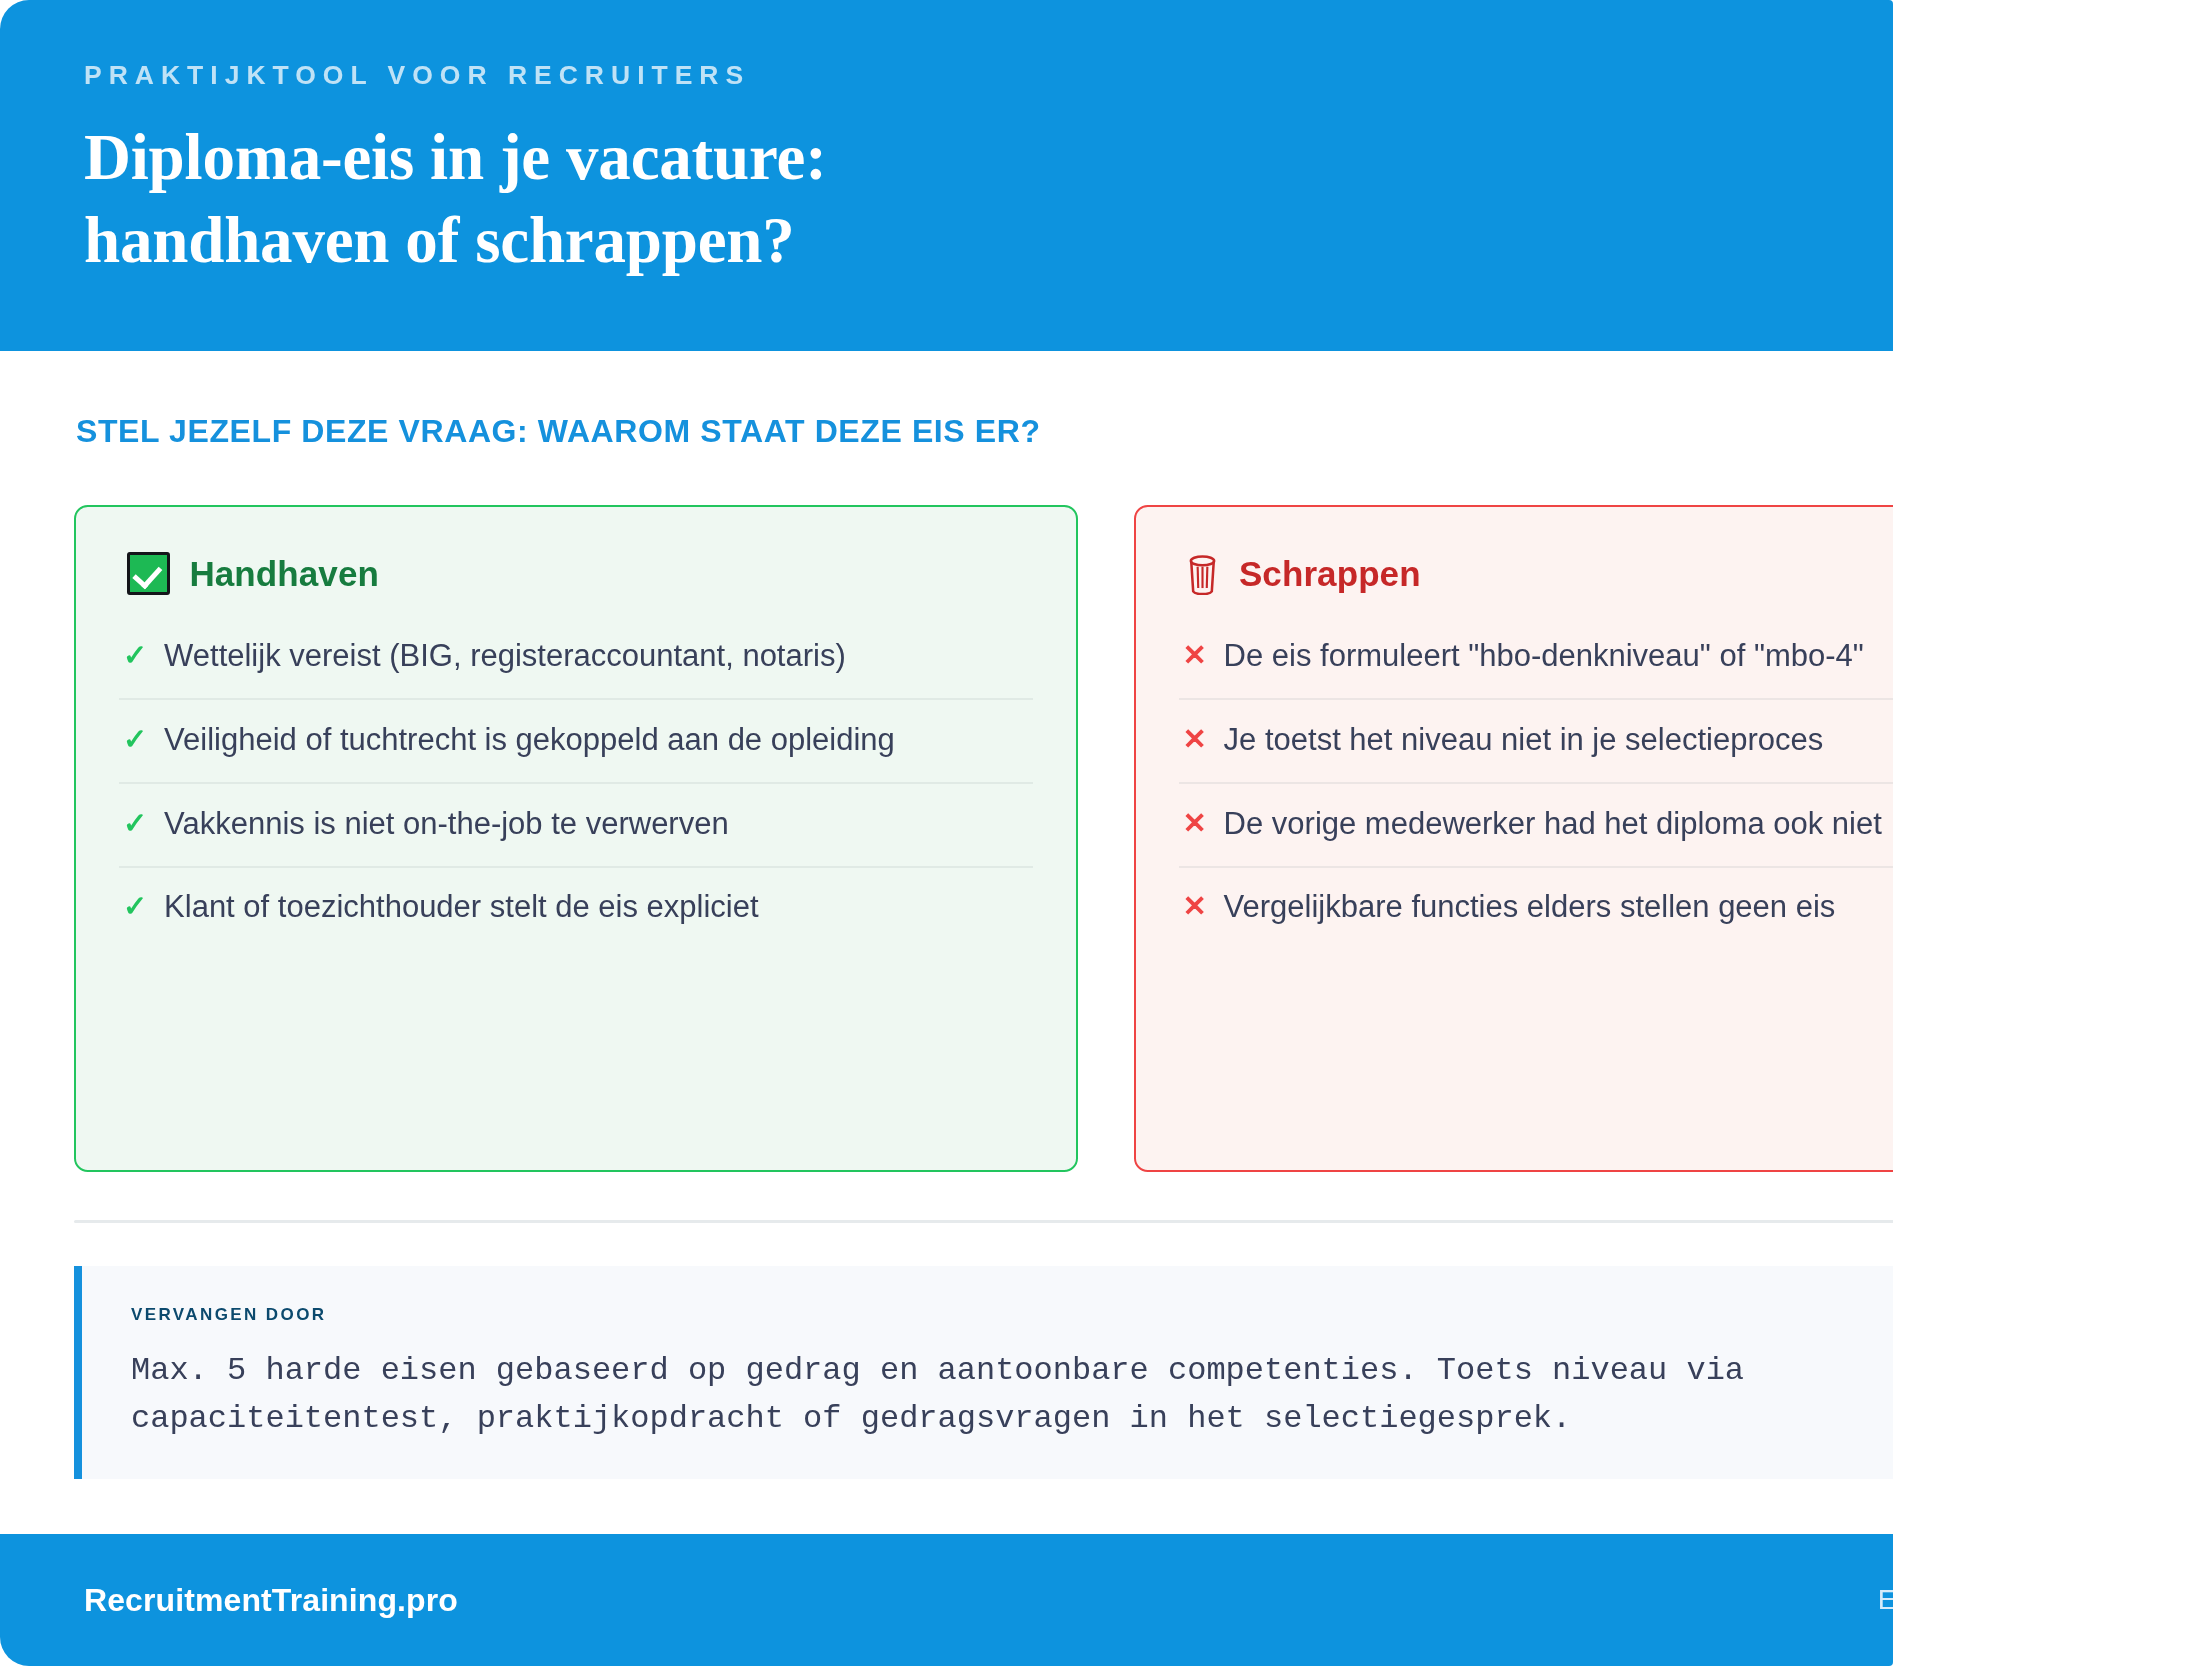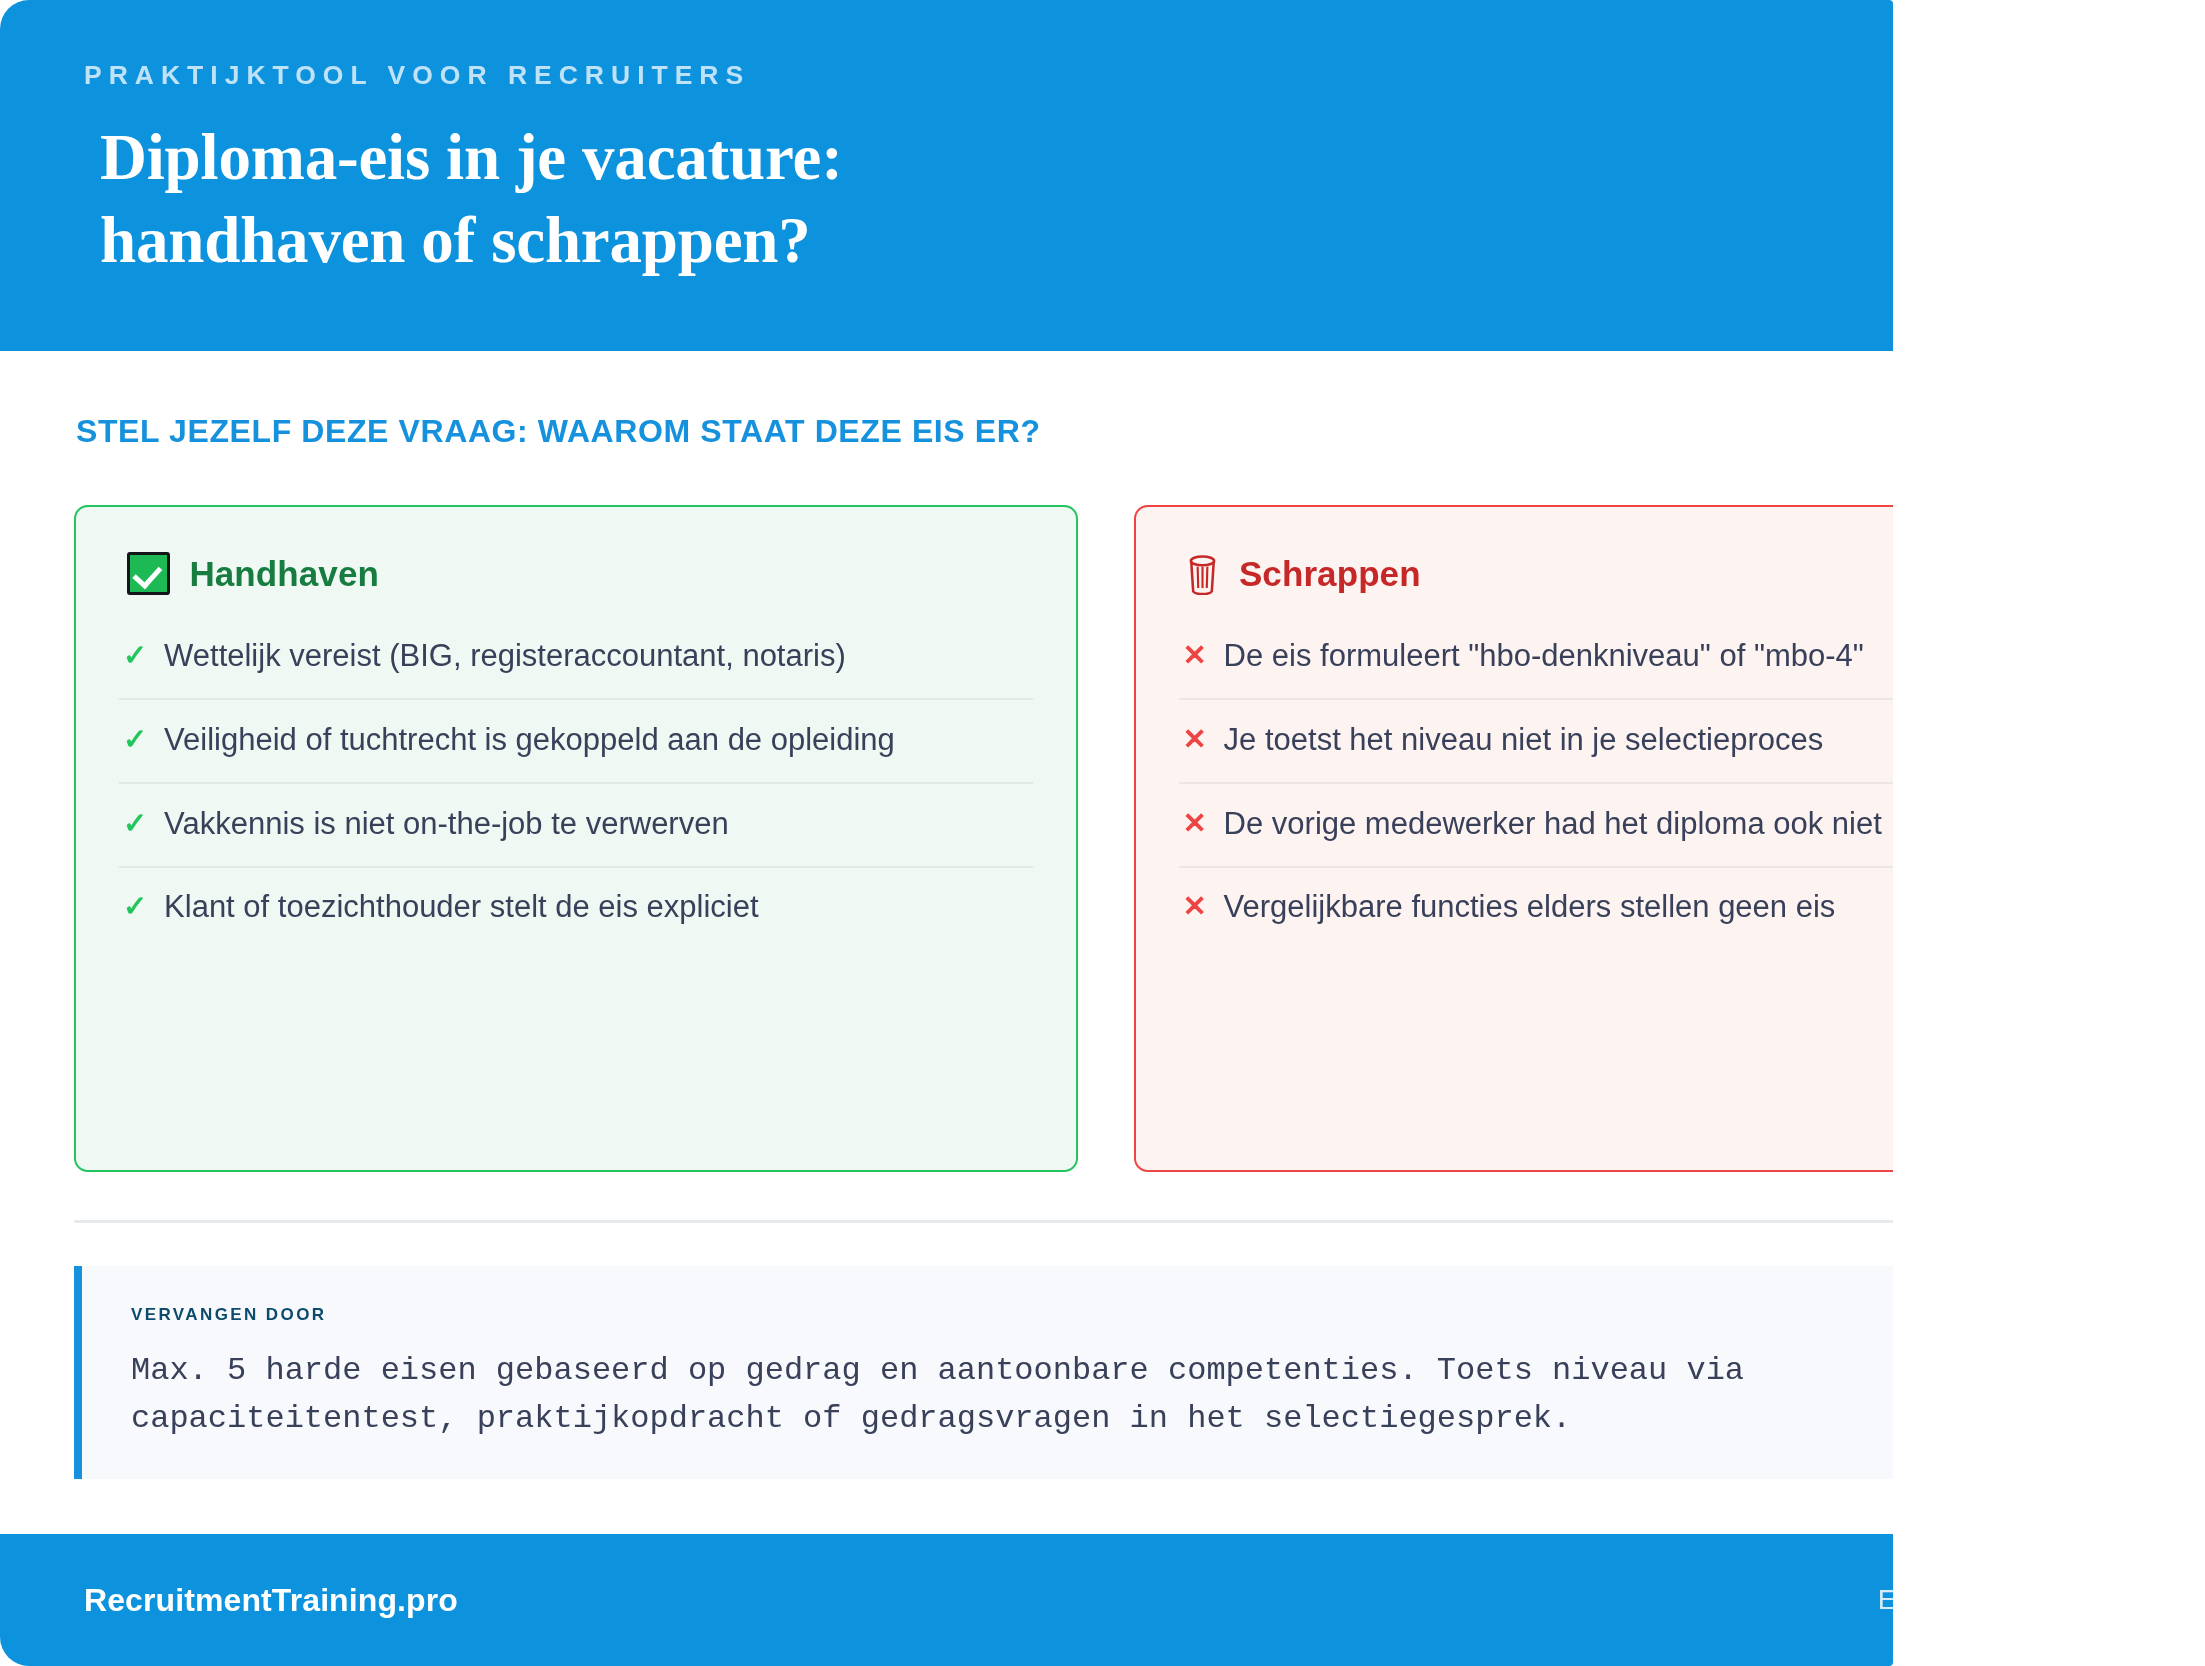--- a/index.html
+++ b/index.html
@@ -47,21 +47,21 @@
     line-height: 1.1;
     margin: 0 0 25.5px 0;
   }
   .title {
     font-family: "Liberation Serif", "DejaVu Serif", serif;
     font-size: 65px;
     font-weight: bold;
     color: #ffffff;
     line-height: 1.28;
     letter-spacing: -0.2px;
-    margin: 16px;
+    margin: 0;
     white-space: pre-line;
   }
 
   
   .section-heading {
     position: absolute;
     left: 76px;
     top: 413px;
     font-size: 32px;
     font-weight: bold;

